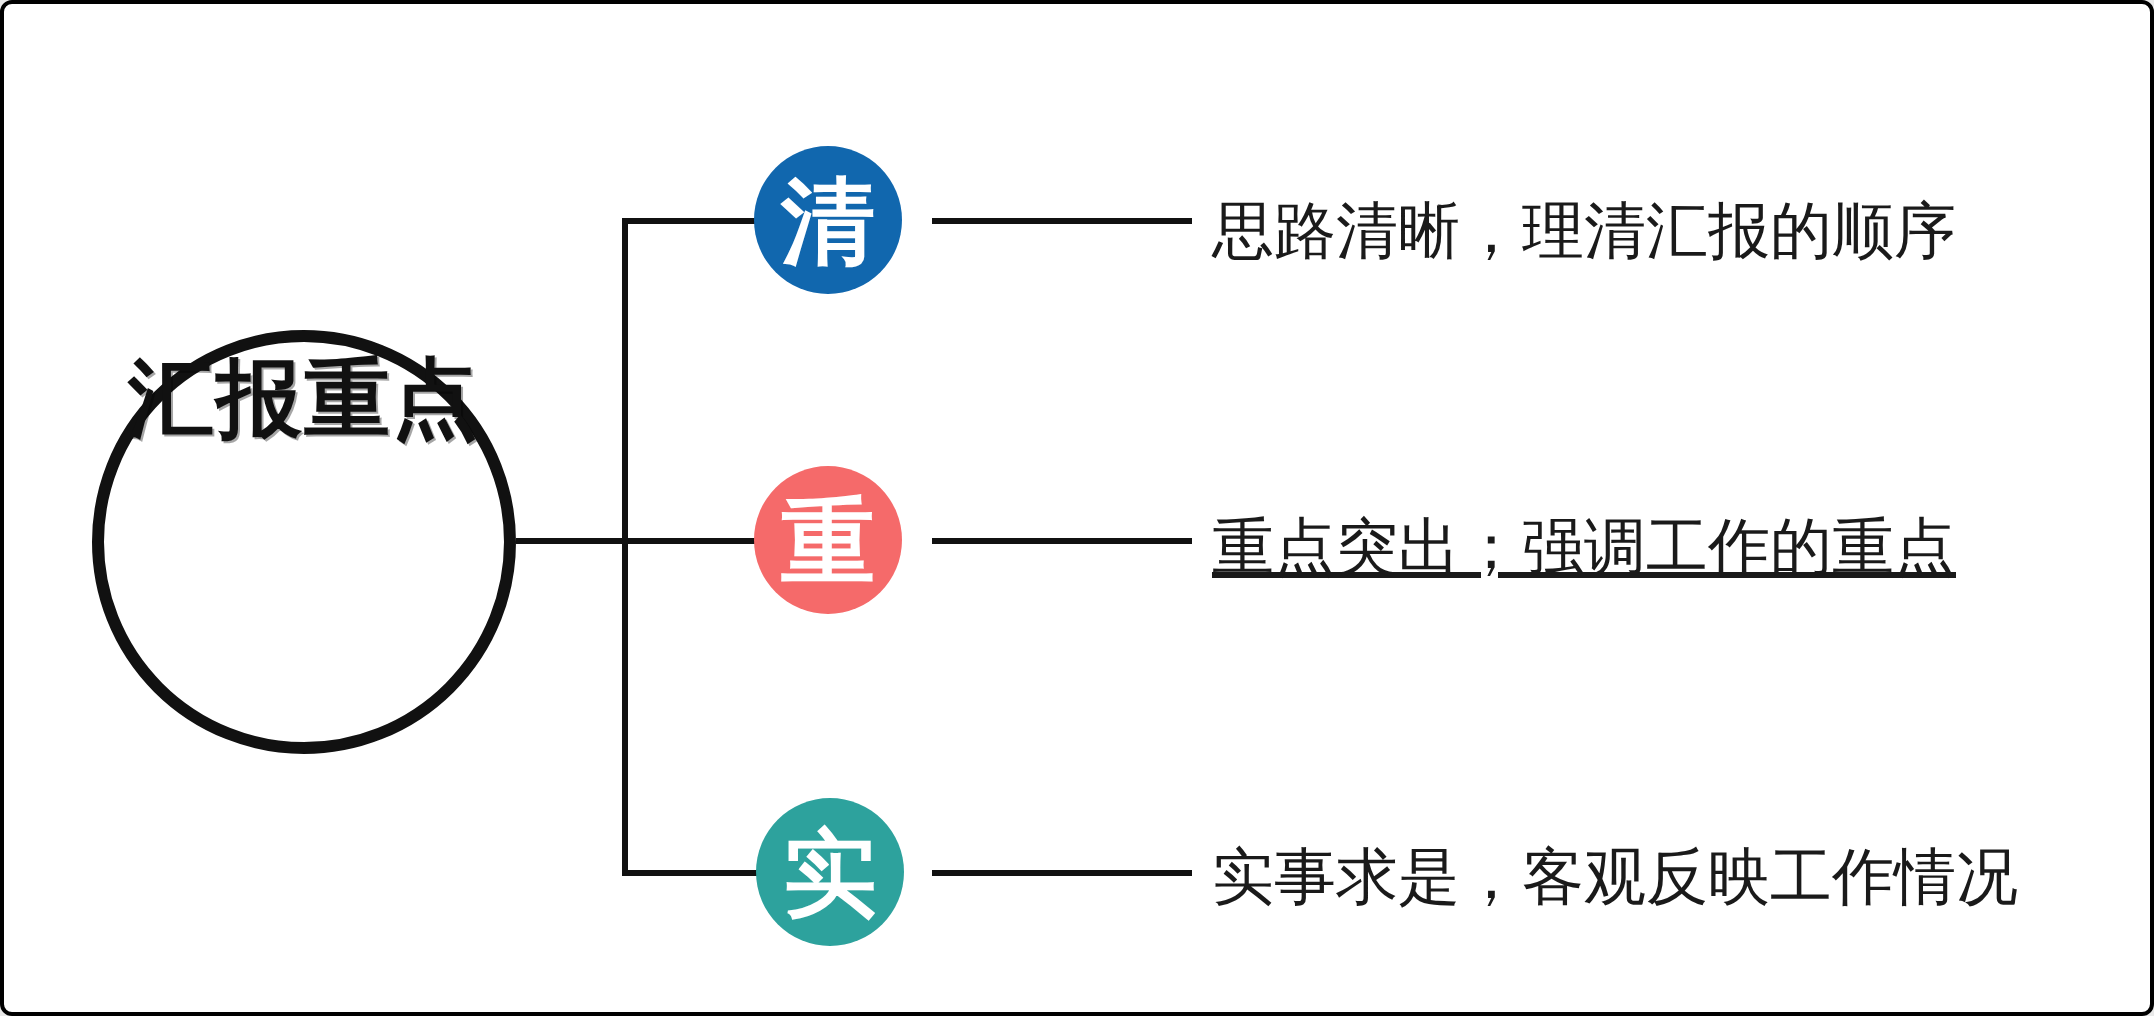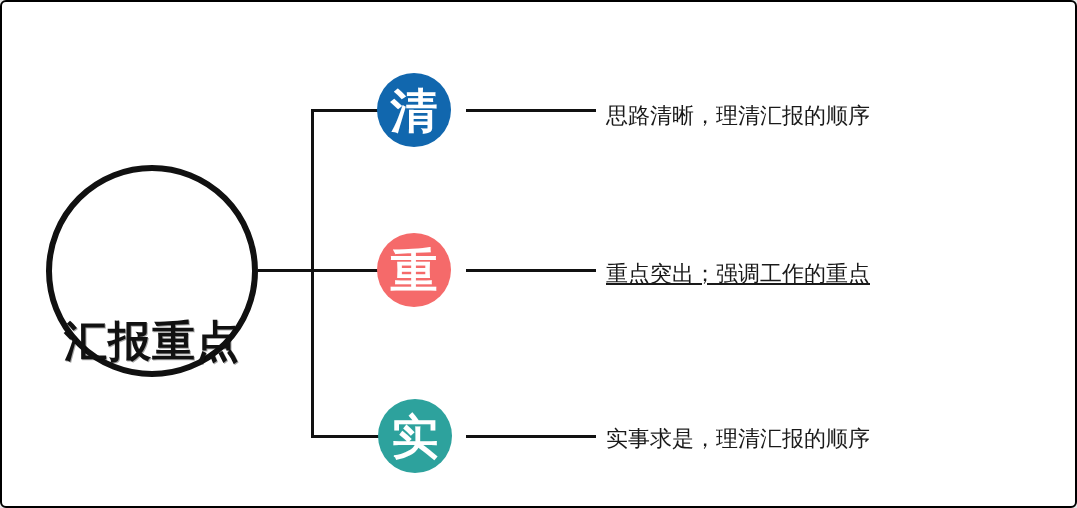--- a/index.html
+++ b/index.html
@@ -20,21 +20,21 @@
   .root-circle {
     position: absolute;
     left: 44px;
     top: 163px;
     width: 212px;
     height: 212px;
     border: 6px solid #111111;
     border-radius: 50%;
     background: #ffffff;
     display: flex;
-    align-items: flex-end;
+    align-items: flex-start;
     justify-content: center;
   }
   .root-label {
     font-size: 43px;
     font-weight: 900;
     color: #111111;
     letter-spacing: 1px;
     white-space: nowrap;
     text-shadow: 1px 1px 0 rgba(0,0,0,0.35);
   }
@@ -67,21 +67,21 @@
     line-height: 1;
   }
   .key-1 { left: 375px; top: 71px; }
   .key-2 { left: 375px; top: 231px; }
   .key-3 { left: 376px; top: 397px; }
 
   
   .desc {
     position: absolute;
     left: 604px;
-    font-size: 22px;
+    font-size: 31px;
     line-height: 38px;
     color: #1a1a1a;
     white-space: nowrap;
     font-weight: 400;
   }
   .desc-1 { top: 95px; }
   .desc-2 { top: 253px; text-decoration: underline; }
   .desc-3 { top: 418px; }
 </style>
 </head>
@@ -106,15 +106,15 @@
   </div>
   <div class="key-circle key-2" style="background-color: rgb(245, 106, 106);">
     <span>重</span>
   </div>
   <div class="key-circle key-3" style="background-color: rgb(45, 162, 157);">
     <span>实</span>
   </div>
 
   <div class="desc desc-1">思路清晰，理清汇报的顺序</div>
   <div class="desc desc-2">重点突出；强调工作的重点</div>
-  <div class="desc desc-3">实事求是，理清汇报的顺序</div>
+  <div class="desc desc-3">实事求是，客观反映工作情况</div>
 
 </div>
 
 </body></html>

